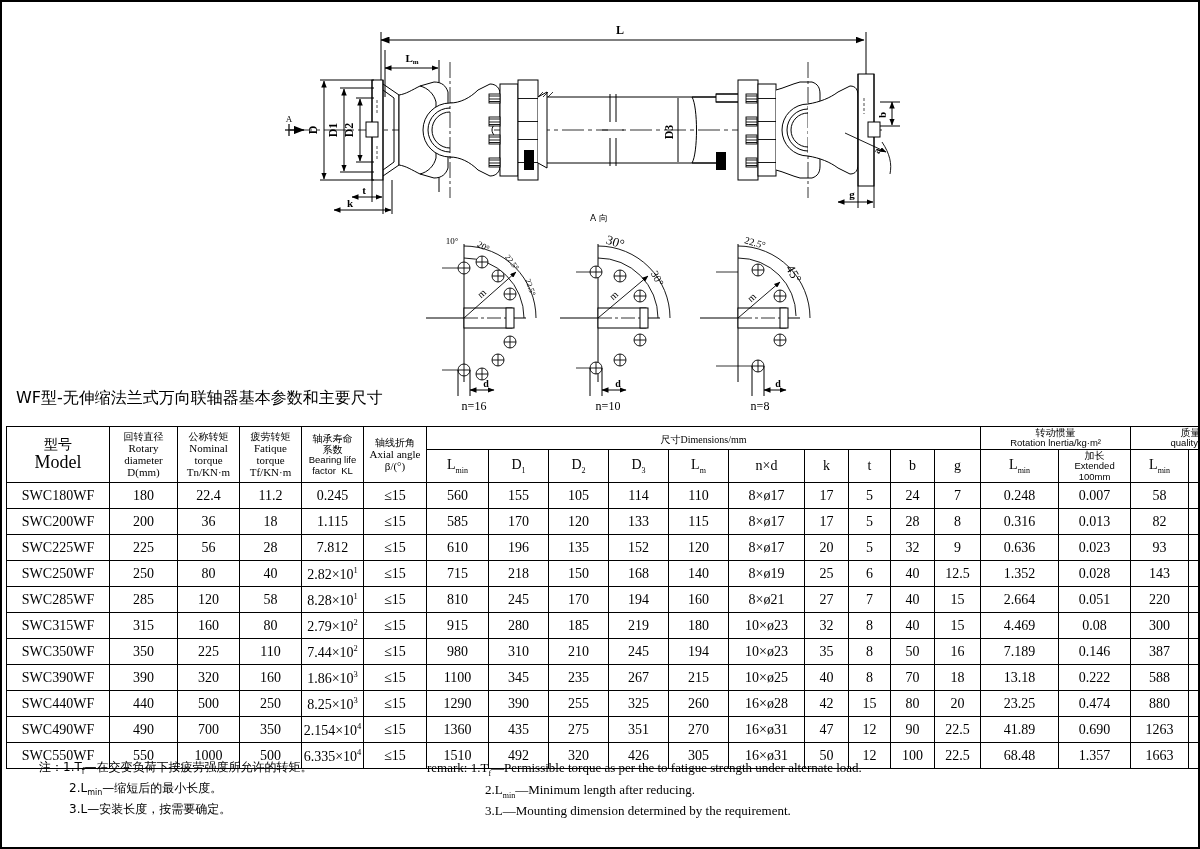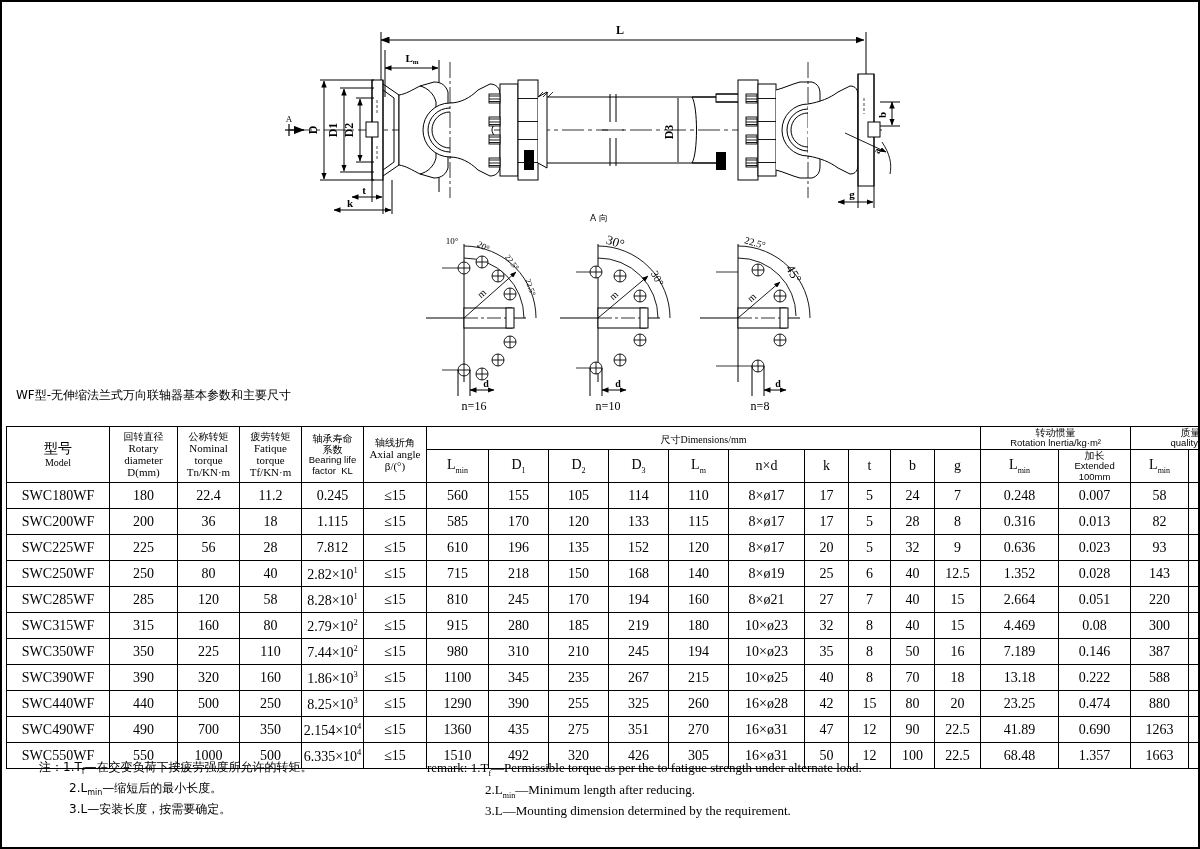--- a/index.html
+++ b/index.html
@@ -17,21 +17,21 @@
 
   
   #drawing{position:absolute;left:0;top:0;width:1196px;height:412px;}
   #drawing svg{display:block;}
 
   
   .caption-block{
     position:absolute;left:14px;top:386px;width:800px;
     line-height:1.25;
   }
-  .cap-cn{font-family:"DejaVu Sans",sans-serif;font-size:12px;color:#000;letter-spacing:0;}
+  .cap-cn{font-family:"DejaVu Sans",sans-serif;font-size:16px;color:#000;letter-spacing:0;}
   .cap-en{font-family:"Liberation Mono",monospace;font-size:11px;color:#000;}
 
   
   #table-wrap{position:absolute;left:4px;top:424px;width:1188px;}
   table.spec{
     border-collapse:collapse;
     width:1188px;
     table-layout:fixed;
     font-family:"Liberation Serif",serif;
   }
@@ -43,21 +43,21 @@
     color:#000;
   }
   table.spec thead th{
     font-weight:normal;
     line-height:1.12;
   }
   .hdr-cn{font-family:"DejaVu Sans",sans-serif;font-size:10px;display:block;}
   .hdr-cn-big{font-family:"DejaVu Sans",sans-serif;font-size:14px;display:block;}
   .hdr-en{font-family:"Liberation Serif",serif;font-size:11px;display:block;}
   .hdr-en-sm{font-family:Liberation Sans, sans-serif;font-size:9.5px;display:block;}
-  .hdr-en-big{font-family:"Liberation Serif",serif;font-size:10px;display:block;}
+  .hdr-en-big{font-family:"Liberation Serif",serif;font-size:18px;display:block;}
   .hdr-sym{font-family:"Liberation Serif",serif;font-size:14px;display:block;}
   .hdr-sym sub{font-size:8px;}
   .hdr-mixed{font-size:10px;}
   td.cell{font-size:14px;height:25px;}
   td.model{font-size:14px;}
   sup.exp{font-size:8.5px;vertical-align:super;}
 
   
   .notes{position:absolute;top:756px;margin-left:21px;}
   .notes-cn{left:16px;width:380px;font-family:"DejaVu Sans",sans-serif;font-size:12px;line-height:1.55;}

